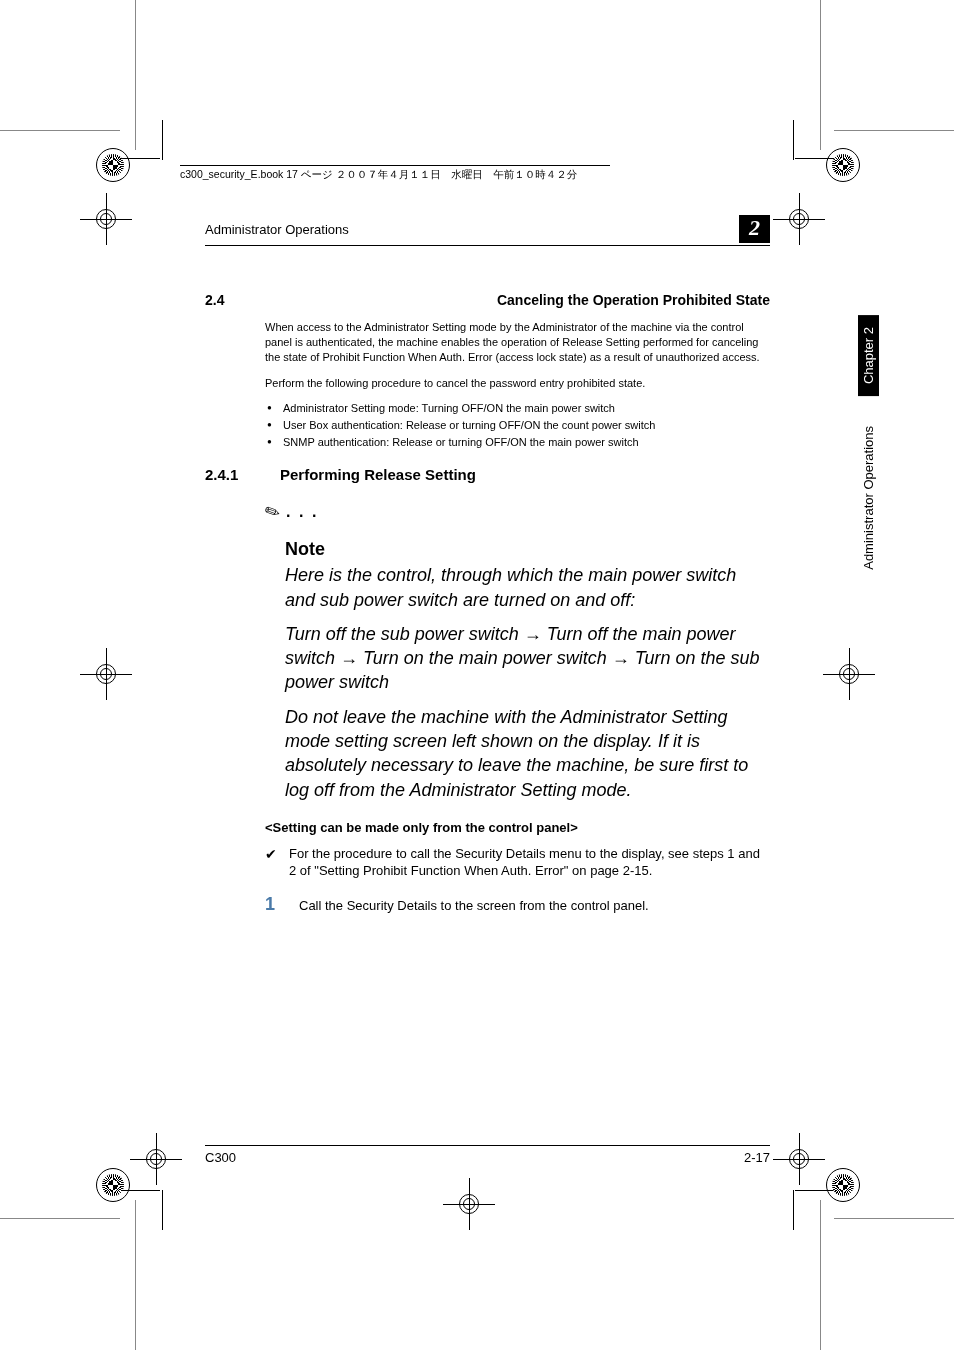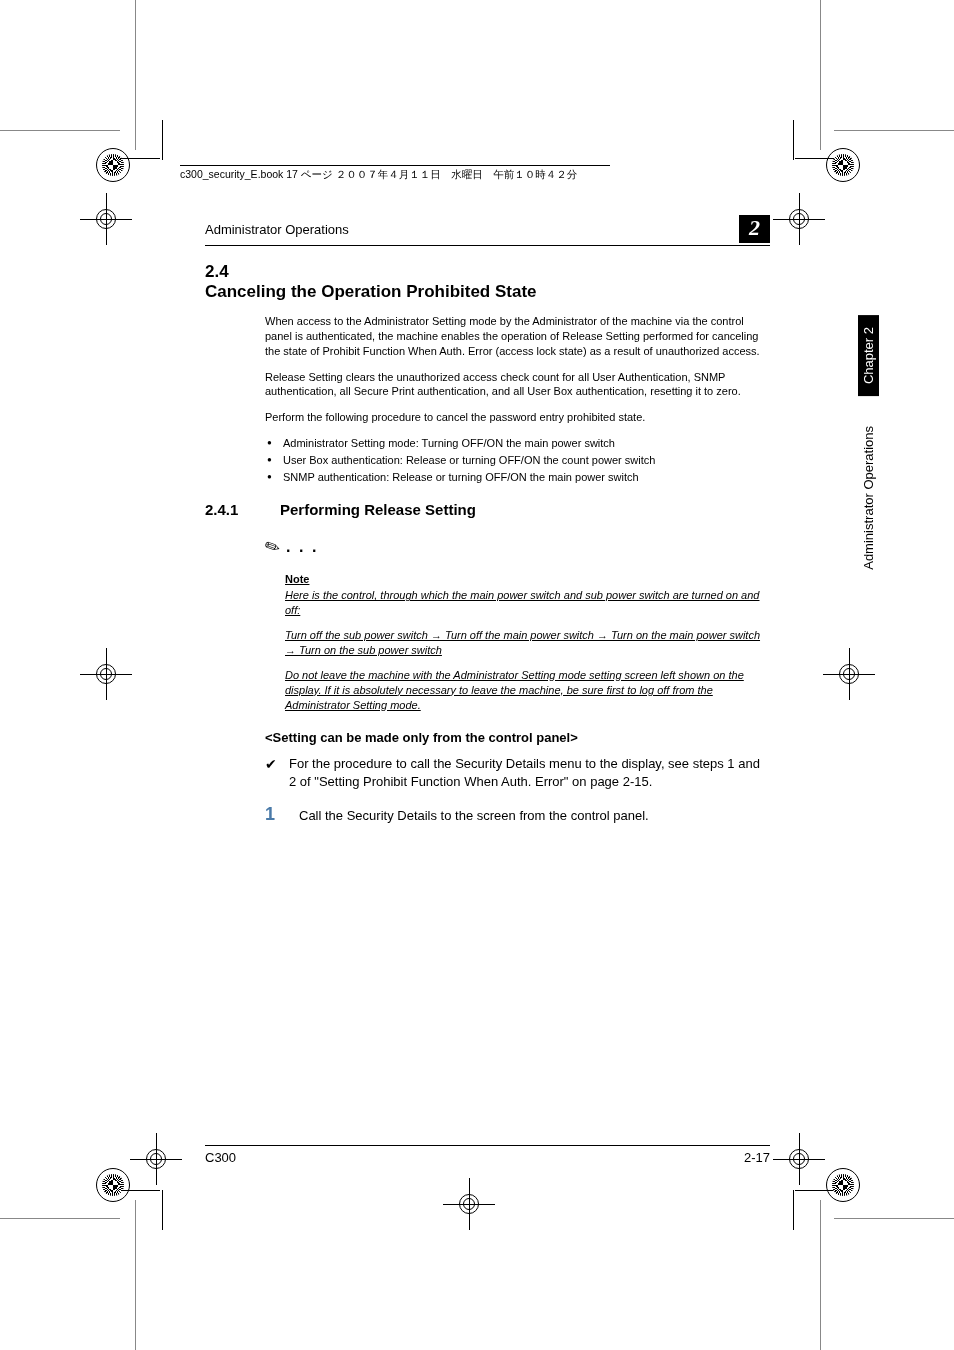--- a/index.html
+++ b/index.html
@@ -44,31 +44,31 @@
     background: #000;
     color: #fff;
     font-weight: bold;
     font-style: italic;
     font-size: 22px;
     padding: 0 10px 2px 10px;
     font-family: "Times New Roman", serif;
   }
   .section-row {
     display: flex;
-    margin-top: 16px;
-    font-weight: bold;
-    font-size: 17px;
-    flex-direction: column;
+    margin-top: 46px;
+    font-weight: bold;
+    font-size: 14px;
   }
   .section-num {
     width: 60px;
     flex: none;
   }
   .section-title {
     flex: 1;
+    text-align: right;
   }
   .body-block {
     margin-left: 60px;
     margin-top: 12px;
     font-size: 11px;
     line-height: 1.35;
   }
   .body-block p { margin: 0 0 11px 0; }
   ul.bul {
     list-style: none;
@@ -91,23 +91,22 @@
     display: flex;
     margin-top: 16px;
     font-weight: bold;
     font-size: 15px;
     gap: 15px;
   }
   .subsection-num { width: 60px; flex: none; }
   .note-block {
     margin-left: 80px;
     margin-top: 14px;
-    font-size: 11px;
+    font-size: 18px;
     line-height: 1.35;
-    text-decoration: underline;
   }
   .note-icon-row {
     margin-left: 60px;
     margin-top: 18px;
     font-size: 20px;
     display: flex;
     align-items: center;
   }
   .note-dots {
     font-weight: bold;
@@ -325,21 +324,20 @@
     <span class="chapter-badge">2</span>
   </div>
 
   <div class="section-row">
     <div class="section-num">2.4</div>
     <div class="section-title">Canceling the Operation Prohibited State</div>
   </div>
 
   <div class="body-block">
     <p>When access to the Administrator Setting mode by the Administrator of the machine via the control panel is authenticated, the machine enables the operation of Release Setting performed for canceling the state of Prohibit Function When Auth. Error (access lock state) as a result of unauthorized access.</p>
-    <p>Release Setting clears the unauthorized access check count for all User Authentication, SNMP authentication, all Secure Print authentication, and all User Box authentication, resetting it to zero.</p>
     <p>Perform the following procedure to cancel the password entry prohibited state.</p>
     <ul class="bul">
       <li>Administrator Setting mode: Turning OFF/ON the main power switch</li>
       <li>User Box authentication: Release or turning OFF/ON the count power switch</li>
       <li>SNMP authentication: Release or turning OFF/ON the main power switch</li>
     </ul>
   </div>
 
   <div class="subsection-row">
     <div class="subsection-num">2.4.1</div>

